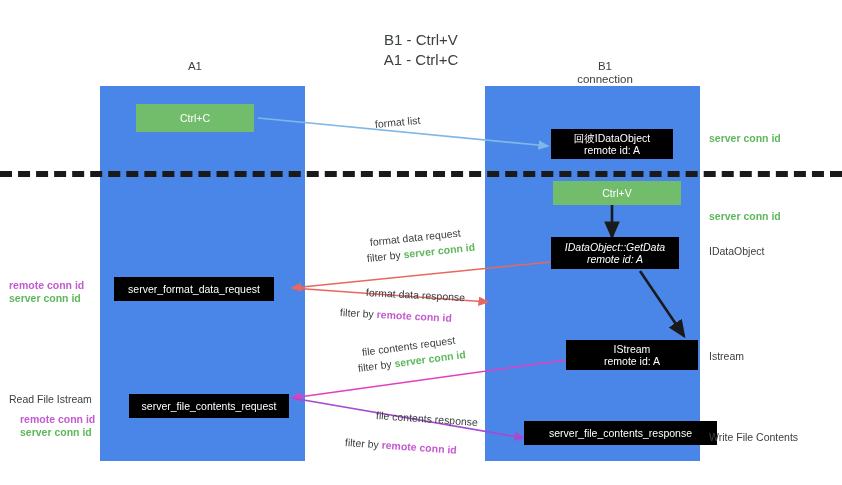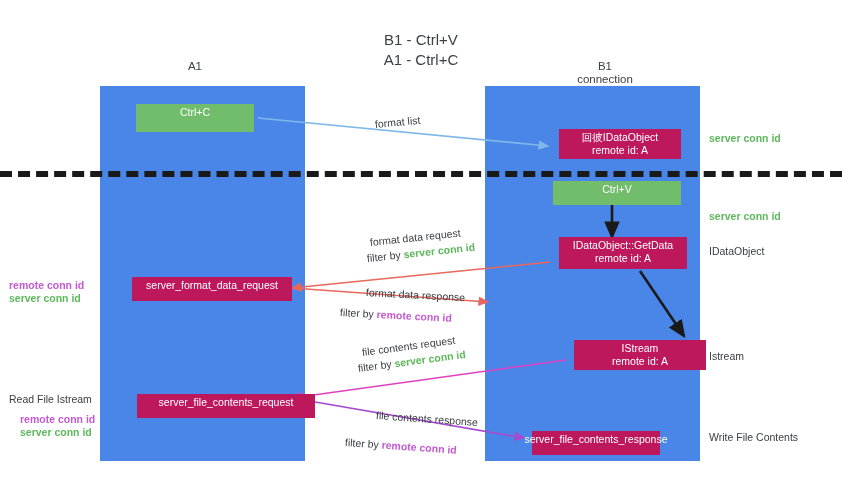--- a/index.html
+++ b/index.html
@@ -34,29 +34,29 @@
     line-height: 20px;
     width: 100%;
     left: 0;
   }
   .box {
     position: absolute;
     box-sizing: border-box;
     display: flex;
     flex-direction: column;
     align-items: center;
-    justify-content: flex-start;
+    justify-content: center;
     color: #ffffff;
     font-size: 10.5px;
     line-height: 12.5px;
     text-align: center;
     padding: 2px 16px;
   }
   .box.green { background: #6aa84f; background: #72bd6b; }
-  .box.orange { background: #be185d; margin-left: 8px; }
+  .box.orange { background: #000000; }
   .lbl {
     position: absolute;
     font-size: 10.5px;
     color: #3c4043;
     white-space: nowrap;
     line-height: 13px;
   }
   .lbl.green-t { color: #5db85c; font-weight: bold; }
   .lbl.purple-t { color: #c45ad0; font-weight: bold; }
   .lbl.rot { transform-origin: left center; }
@@ -125,49 +125,49 @@
 
     <line x1="292" y1="398" x2="524" y2="438" stroke="#a64bd0" stroke-width="1.6" marker-end="url(#ah-purple)"></line>
   </svg>
 
   <div class="dashline" style="top:171px;"></div>
 
   <div class="box green" style="left:136px; top:104px; width:118px; height:28px;">
     <span>Ctrl+C</span>
   </div>
 
-  <div class="box orange" style="left:124px; top:277px; width:160px; height:24px;">
+  <div class="box orange" style="left:114px; top:277px; width:160px; height:24px;">
     <span>server_format_data_request</span>
   </div>
 
-  <div class="box orange" style="left:129px; top:394px; width:178px; height:24px;">
+  <div class="box orange" style="left:129px; top:394px; width:160px; height:24px;">
     <span>server_file_contents_request</span>
   </div>
 
   <div class="box orange" style="left:551px; top:129px; width:122px; height:30px;">
     <span>回彼IDataObject</span>
     <span>remote id: A</span>
   </div>
 
   <div class="box green" style="left:553px; top:181px; width:128px; height:24px;">
     <span>Ctrl+V</span>
   </div>
 
-  <div class="box orange" style="left:551px; top:237px; width:128px; height:32px;">
+  <div class="box orange" style="left:551px; top:237px; width:128px; height:32px;font-style:italic;">
     <span>IDataObject::GetData</span>
     <span>remote id: A</span>
   </div>
 
 
   <div class="box orange" style="left:566px; top:340px; width:132px; height:30px;">
     <span>IStream</span>
     <span>remote id: A</span>
   </div>
 
-  <div class="box orange" style="left:524px; top:431px; width:128px; height:24px;">
+  <div class="box orange" style="left:524px; top:421px; width:193px; height:24px;">
     <span>server_file_contents_response</span>
   </div>
 
   <div class="lbl rot" style="left:375px; top:118px; transform: rotate(-5.5deg);">format list</div>
 
   <div class="lbl rot" style="left:370px; top:236px; transform: rotate(-6deg);">format data request</div>
   <div class="lbl rot mix" style="left:367px; top:252px; transform: rotate(-6deg);"><span>filter by </span><span class="g">server conn id</span></div>
 
   <div class="lbl rot" style="left:366px; top:286px; transform: rotate(3deg);">format data response</div>
   <div class="lbl rot mix" style="left:340px; top:306px; transform: rotate(3deg);"><span>filter by </span><span class="p">remote conn id</span></div>

